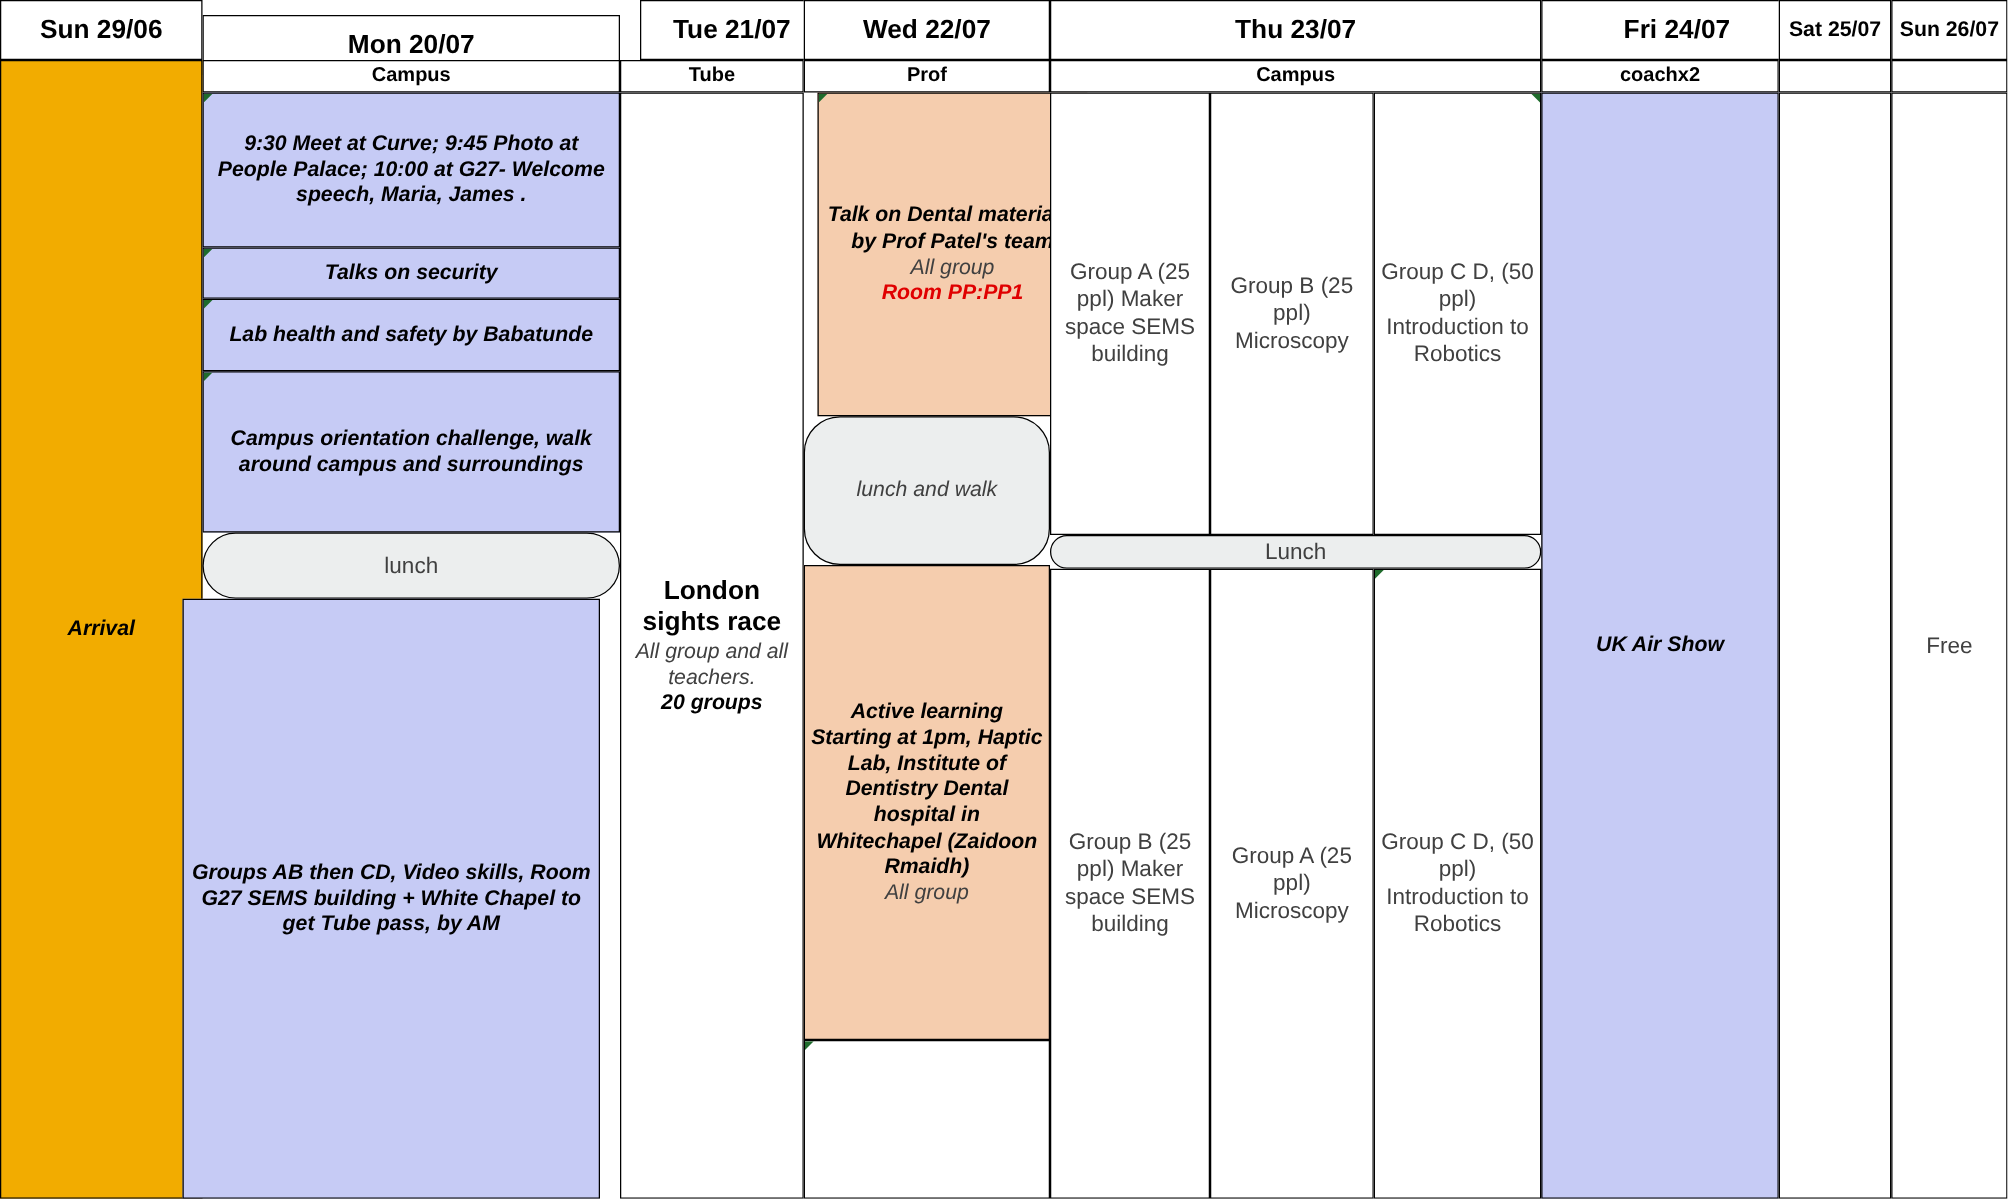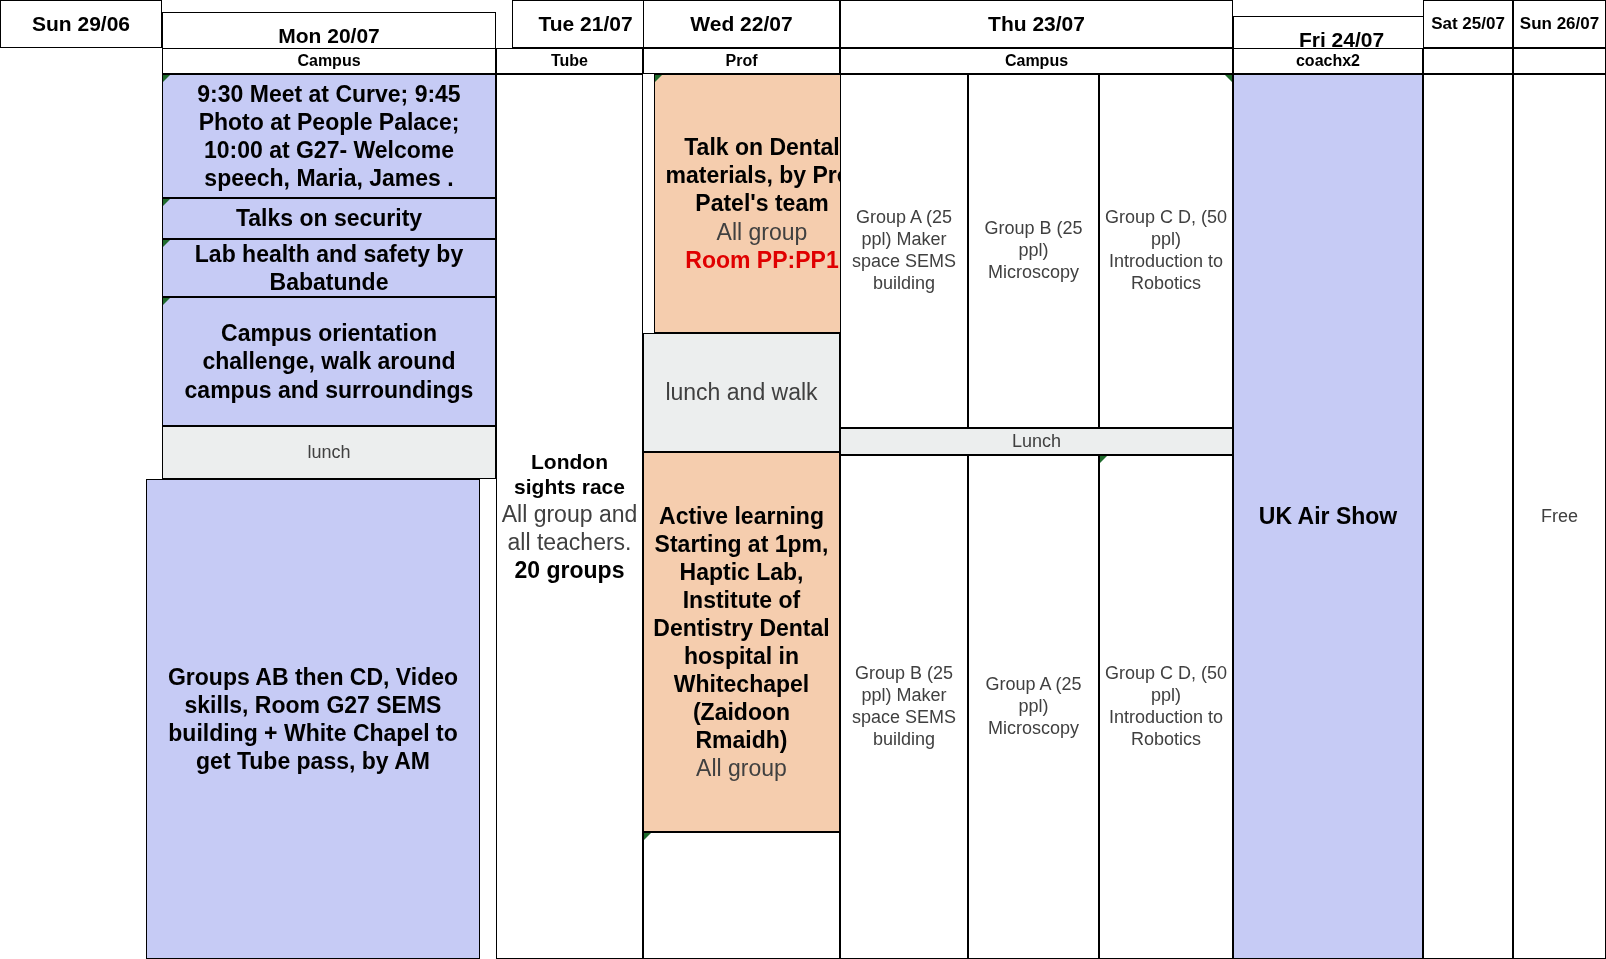--- a/index.html
+++ b/index.html
@@ -51,26 +51,26 @@
   .modehdr {
     font-size: 16px;
     font-weight: bold;
     color: #000000;
     background: #ffffff;
   }
 
   
   .lav   { background: #c6cbf5; }
   .peach { background: #f5cdae; }
-  .grey  { background: #eceeee; }
+  .grey  { background: #eceeee; border-radius: 29px; }
   .amber { background: #f2ac00; }
   .white { background: #ffffff; }
 
   .b    { font-weight: bold; }
-  .t17  { font-size: 23px; }
+  .t17  { font-size: 17px; font-style: italic; }
   .t18  { font-size: 18px; }
   .t19  { font-size: 21px; }
   .grey-txt { color: #404040; }
   .red-txt  { color: #e00000; font-weight: bold; }
 
   
   .note::after {
     content: "";
     position: absolute;
     top: 0;
@@ -101,21 +101,21 @@
   </div>
   <div class="cell dayhdr" style="left:512px; top:0px; width:147px; height:48px;">
     <span class="inner">Tue 21/07</span>
   </div>
   <div class="cell dayhdr" style="left:643px; top:0px; width:197px; height:48px;">
     <span class="inner">Wed 22/07</span>
   </div>
   <div class="cell dayhdr" style="left:840px; top:0px; width:393px; height:48px;">
     <span class="inner">Thu 23/07</span>
   </div>
-  <div class="cell dayhdr" style="left:1233px; top:16px; width:217px; height:48px;">
+  <div class="cell dayhdr" style="left:1233px; top:0px; width:217px; height:48px;">
     <span class="inner">Fri 24/07</span>
   </div>
   <div class="cell dayhdr small" style="left:1423px; top:0px; width:90px; height:48px;">
     <span class="inner">Sat 25/07</span>
   </div>
   <div class="cell dayhdr small" style="left:1513px; top:0px; width:93px; height:48px;">
     <span class="inner">Sun 26/07</span>
   </div>
 
   <div class="cell modehdr" style="left:162px; top:48px; width:334px; height:26px;">
@@ -129,20 +129,23 @@
   </div>
   <div class="cell modehdr" style="left:840px; top:48px; width:393px; height:26px;">
     <span class="inner">Campus</span>
   </div>
   <div class="cell modehdr" style="left:1233px; top:48px; width:190px; height:26px;">
     <span class="inner">coachx2</span>
   </div>
   <div class="cell white" style="left:1423px; top:48px; width:90px; height:26px;"></div>
   <div class="cell white" style="left:1513px; top:48px; width:93px; height:26px;"></div>
 
+  <div class="cell amber b t17" style="left:0px; top:48px; width:162px; height:911px;">
+    <span class="inner">Arrival</span>
+  </div>
 
   <div class="cell lav b t17 note-left" style="left:162px; top:74px; width:334px; height:124px;">
     <span class="inner">9:30 Meet at Curve; 9:45 Photo at People Palace; 10:00 at G27- Welcome speech, Maria, James .</span>
   </div>
   <div class="cell lav b t17 note-left" style="left:162px; top:198px; width:334px; height:41px;">
     <span class="inner">Talks on security</span>
   </div>
   <div class="cell lav b t17 note-left" style="left:162px; top:239px; width:334px; height:58px;">
     <span class="inner">Lab health and safety by Babatunde</span>
   </div>

